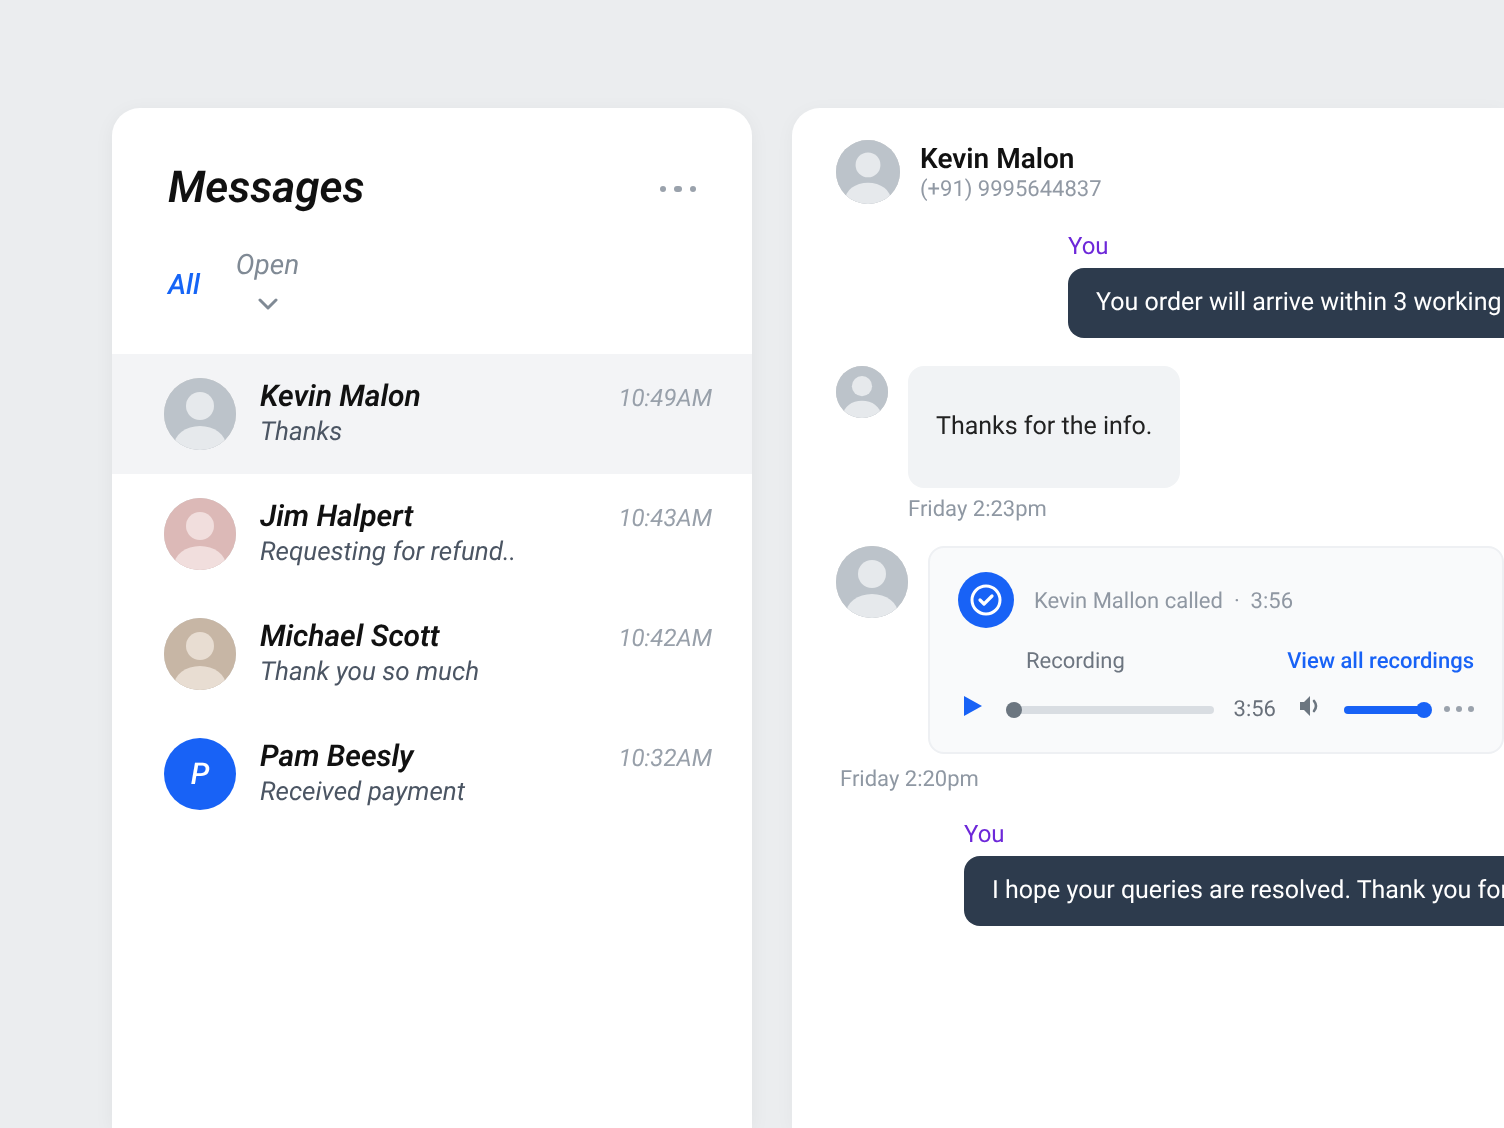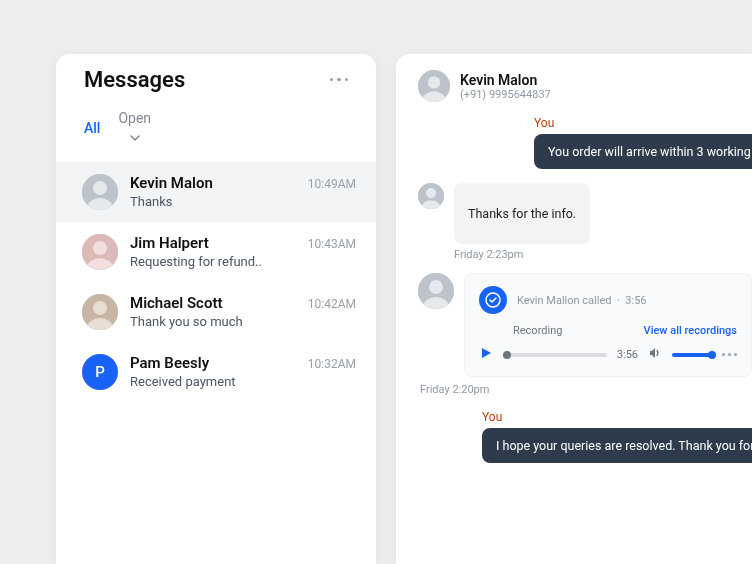--- a/index.html
+++ b/index.html
@@ -17,21 +17,21 @@
     position: absolute;
     left: 56px;
     top: 54px;
     width: 320px;
     bottom: 0;
     background: #fff;
     border-radius: 14px 14px 0 0;
     box-shadow: 0 2px 10px rgba(0,0,0,0.05);
     overflow: hidden;
   }
-  .sidebar-inner { padding-top: 13px; }
+  .sidebar-inner { padding-top: 28px; font-style: italic; }
   .sidebar-header {
     display: flex;
     align-items: center;
     justify-content: space-between;
     padding: 0 28px 14px 28px;
   }
   .sidebar-title { font-size: 22px; font-weight: 600; }
   .more { display: flex; gap: 4px; cursor: pointer; }
   .more span { width: 3.5px; height: 3.5px; border-radius: 50%; background: #9aa2ac; }
   .filters { display: flex; align-items: center; gap: 18px; padding: 4px 28px 16px 28px; font-size: 14px; }
@@ -70,21 +70,21 @@
     border-radius: 14px 0 0 0;
     box-shadow: 0 2px 10px rgba(0,0,0,0.04);
     overflow: hidden;
     padding: 16px 0 0 22px;
   }
   .chat-header { display: flex; align-items: center; gap: 10px; padding-bottom: 14px; }
   .chat-header .avatar { width: 32px; height: 32px; flex: 0 0 32px; }
   .chat-name { font-size: 14px; font-weight: 600; }
   .chat-phone { font-size: 11px; color: #9199a4; }
 
-  .msg-you-label { font-size: 12px; color: #c2410c; margin: 0 0 4px 116px; }
+  .msg-you-label { font-size: 12px; color: #6d28d9; margin: 0 0 4px 116px; }
   .bubble-out {
     background: #2d3b4d; color: #fff; font-size: 12.5px;
     padding: 10px 14px; border-radius: 8px; display: inline-block;
     margin-left: 116px;
     white-space: nowrap;
   }
   .msg-in { display: flex; align-items: flex-start; gap: 10px; margin-top: 14px; }
   .msg-in .avatar.small { width: 26px; height: 26px; flex: 0 0 26px; }
   .bubble-in {
     background: #f1f3f5; color: #222; font-size: 12.5px;

